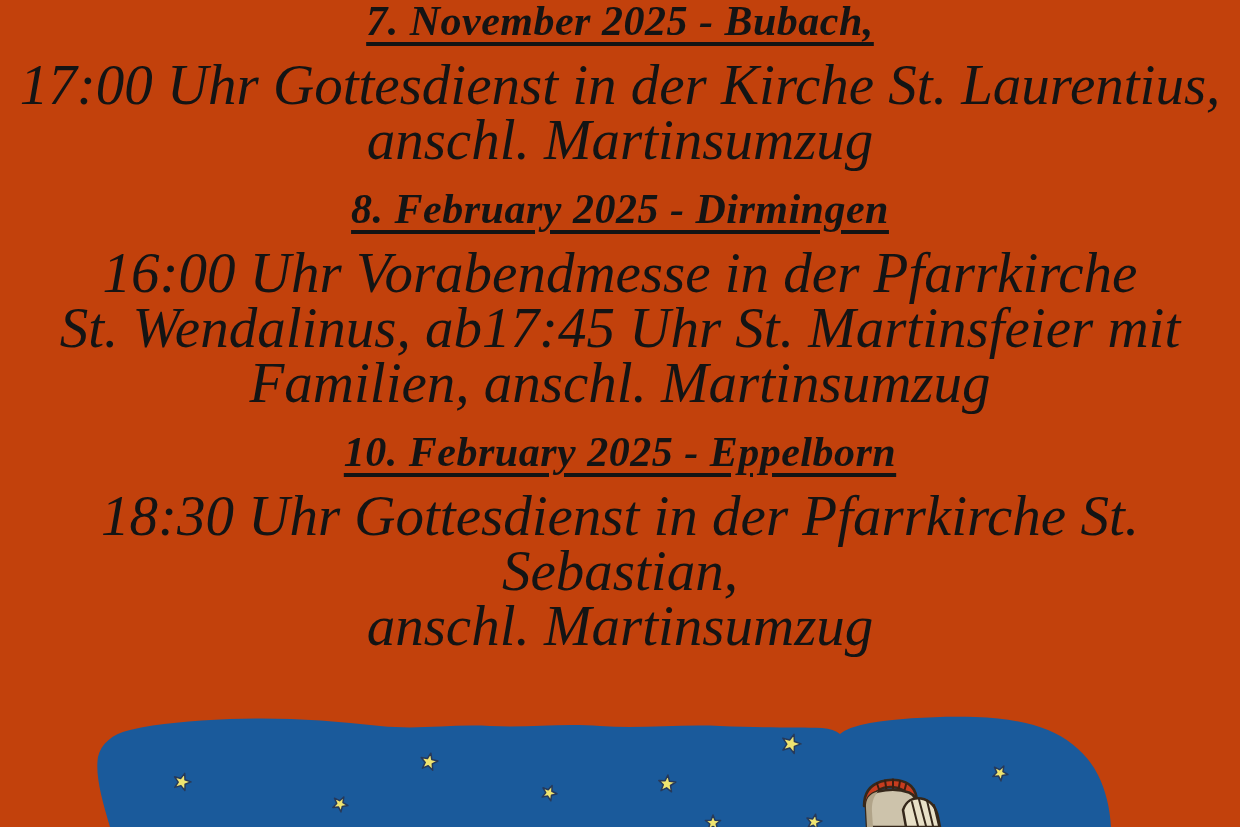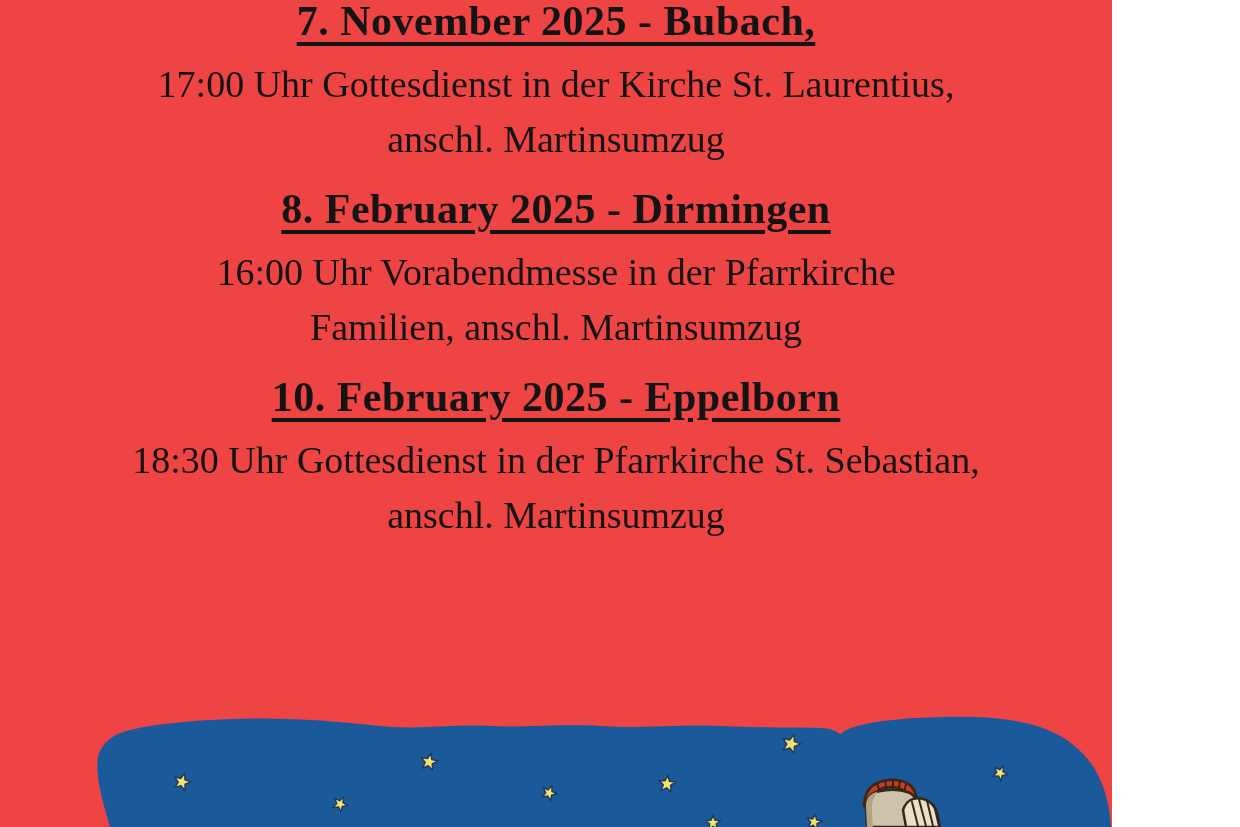--- a/index.html
+++ b/index.html
@@ -1,23 +1,24 @@
 <!DOCTYPE html>
 <html><head>
 <meta charset="utf-8">
 <style>
   html, body { margin: 0; padding: 0; background: #ffffff; }
   .page {
     position: relative;
-    width: 1112px;
+    width: 1240px;
     height: 827px;
-    background: #ef4444;
+    background: #c2410c;
     overflow: hidden;
     font-family: "Liberation Serif", "DejaVu Serif", serif;
     color: #141414;
+    font-style: italic;
   }
   .content {
     position: absolute;
     top: -6px;
     left: 0;
     right: 0;
     text-align: center;
   }
   .evt-heading {
     font-size: 42px;
@@ -26,21 +27,21 @@
     margin: 15px 0 0 0;
     letter-spacing: 0.5px;
   }
   .evt-heading.first { margin-top: 0; }
   .evt-heading .u {
     text-decoration: underline;
     text-decoration-thickness: 3.5px;
     text-underline-offset: 7px;
   }
   .evt-body {
-    font-size: 38px;
+    font-size: 57px;
     line-height: 55px;
     font-weight: 400;
     margin: 8px 0 0 0;
   }
   .line { display: block; }
   .sky {
     position: absolute;
     left: 0; top: 0;
     width: 1240px;
     height: 827px;
@@ -55,20 +56,21 @@
 
     <h2 class="evt-heading first"><span class="u">7. November 2025 - Bubach,</span></h2>
     <p class="evt-body">
       <span class="line">17:00 Uhr Gottesdienst in der Kirche St. Laurentius,</span>
       <span class="line">anschl. Martinsumzug</span>
     </p>
 
     <h2 class="evt-heading"><span class="u">8. February 2025 - Dirmingen</span></h2>
     <p class="evt-body">
       <span class="line">16:00 Uhr Vorabendmesse in der Pfarrkirche</span>
+      <span class="line">St. Wendalinus, ab17:45 Uhr St. Martinsfeier mit</span>
       <span class="line">Familien, anschl. Martinsumzug</span>
     </p>
 
     <h2 class="evt-heading"><span class="u">10. February 2025 - Eppelborn</span></h2>
     <p class="evt-body">
       <span class="line">18:30 Uhr Gottesdienst in der Pfarrkirche St. Sebastian,</span>
       <span class="line">anschl. Martinsumzug</span>
     </p>
 
   </main>

